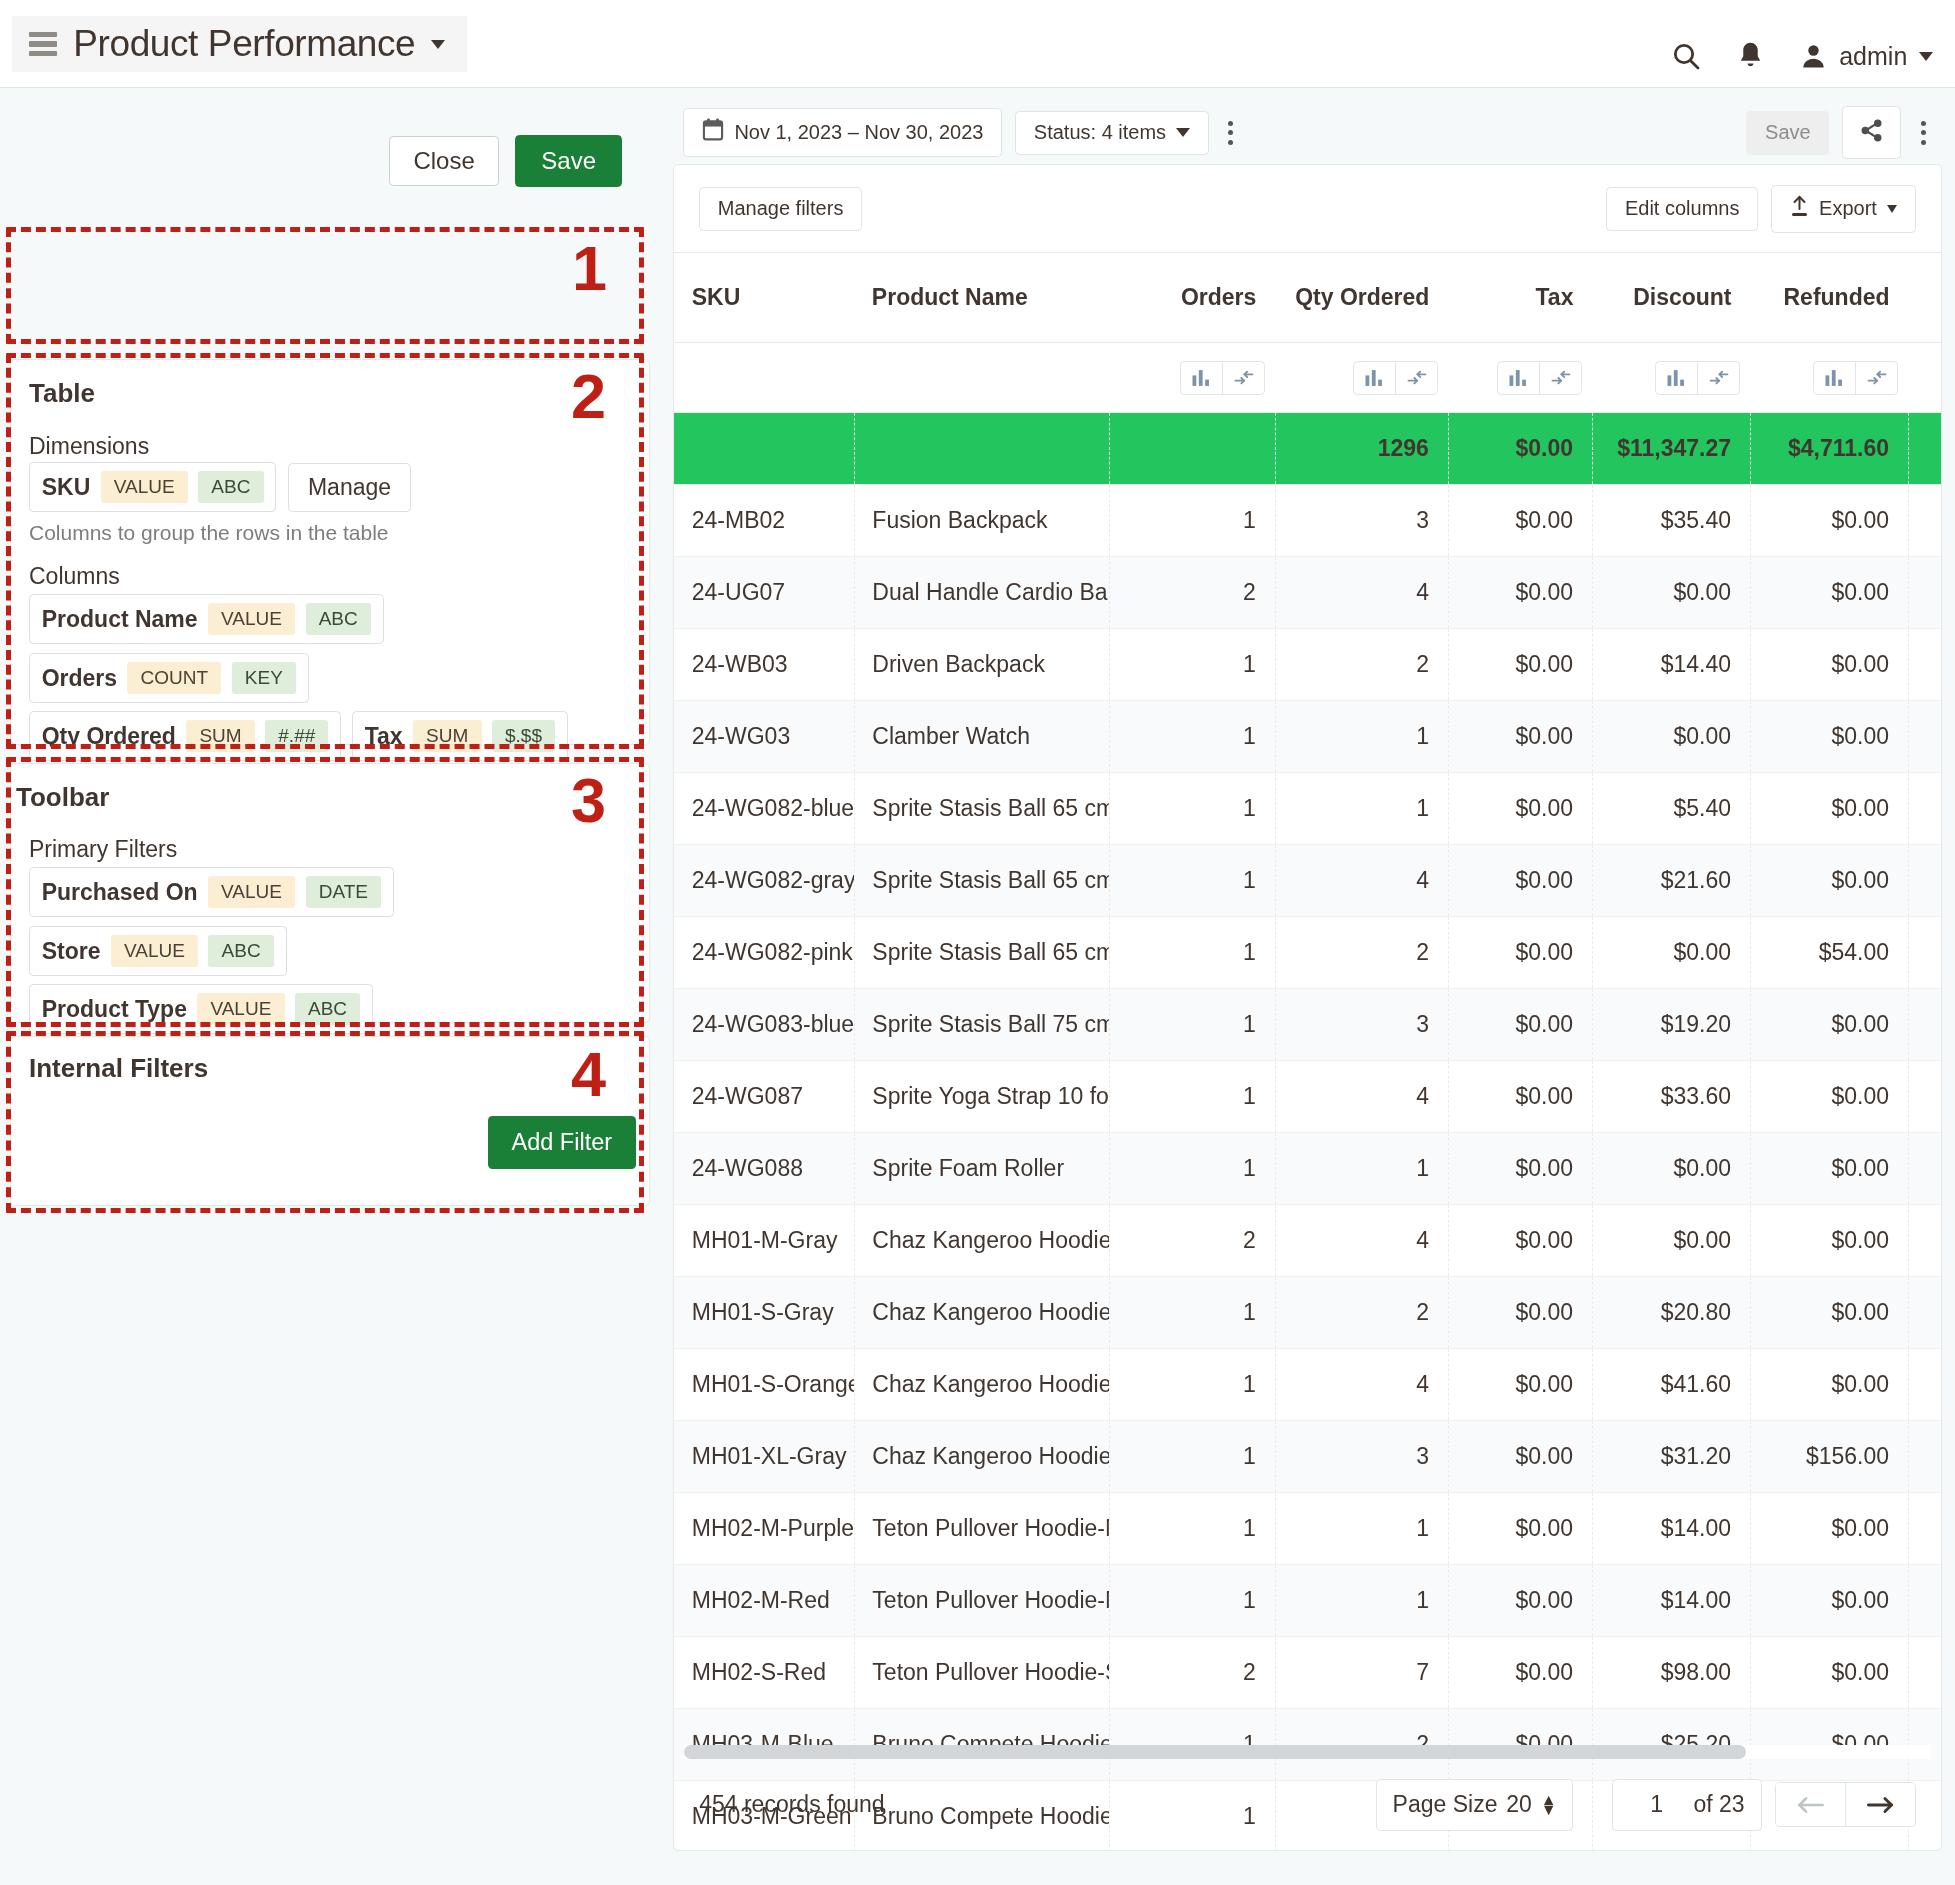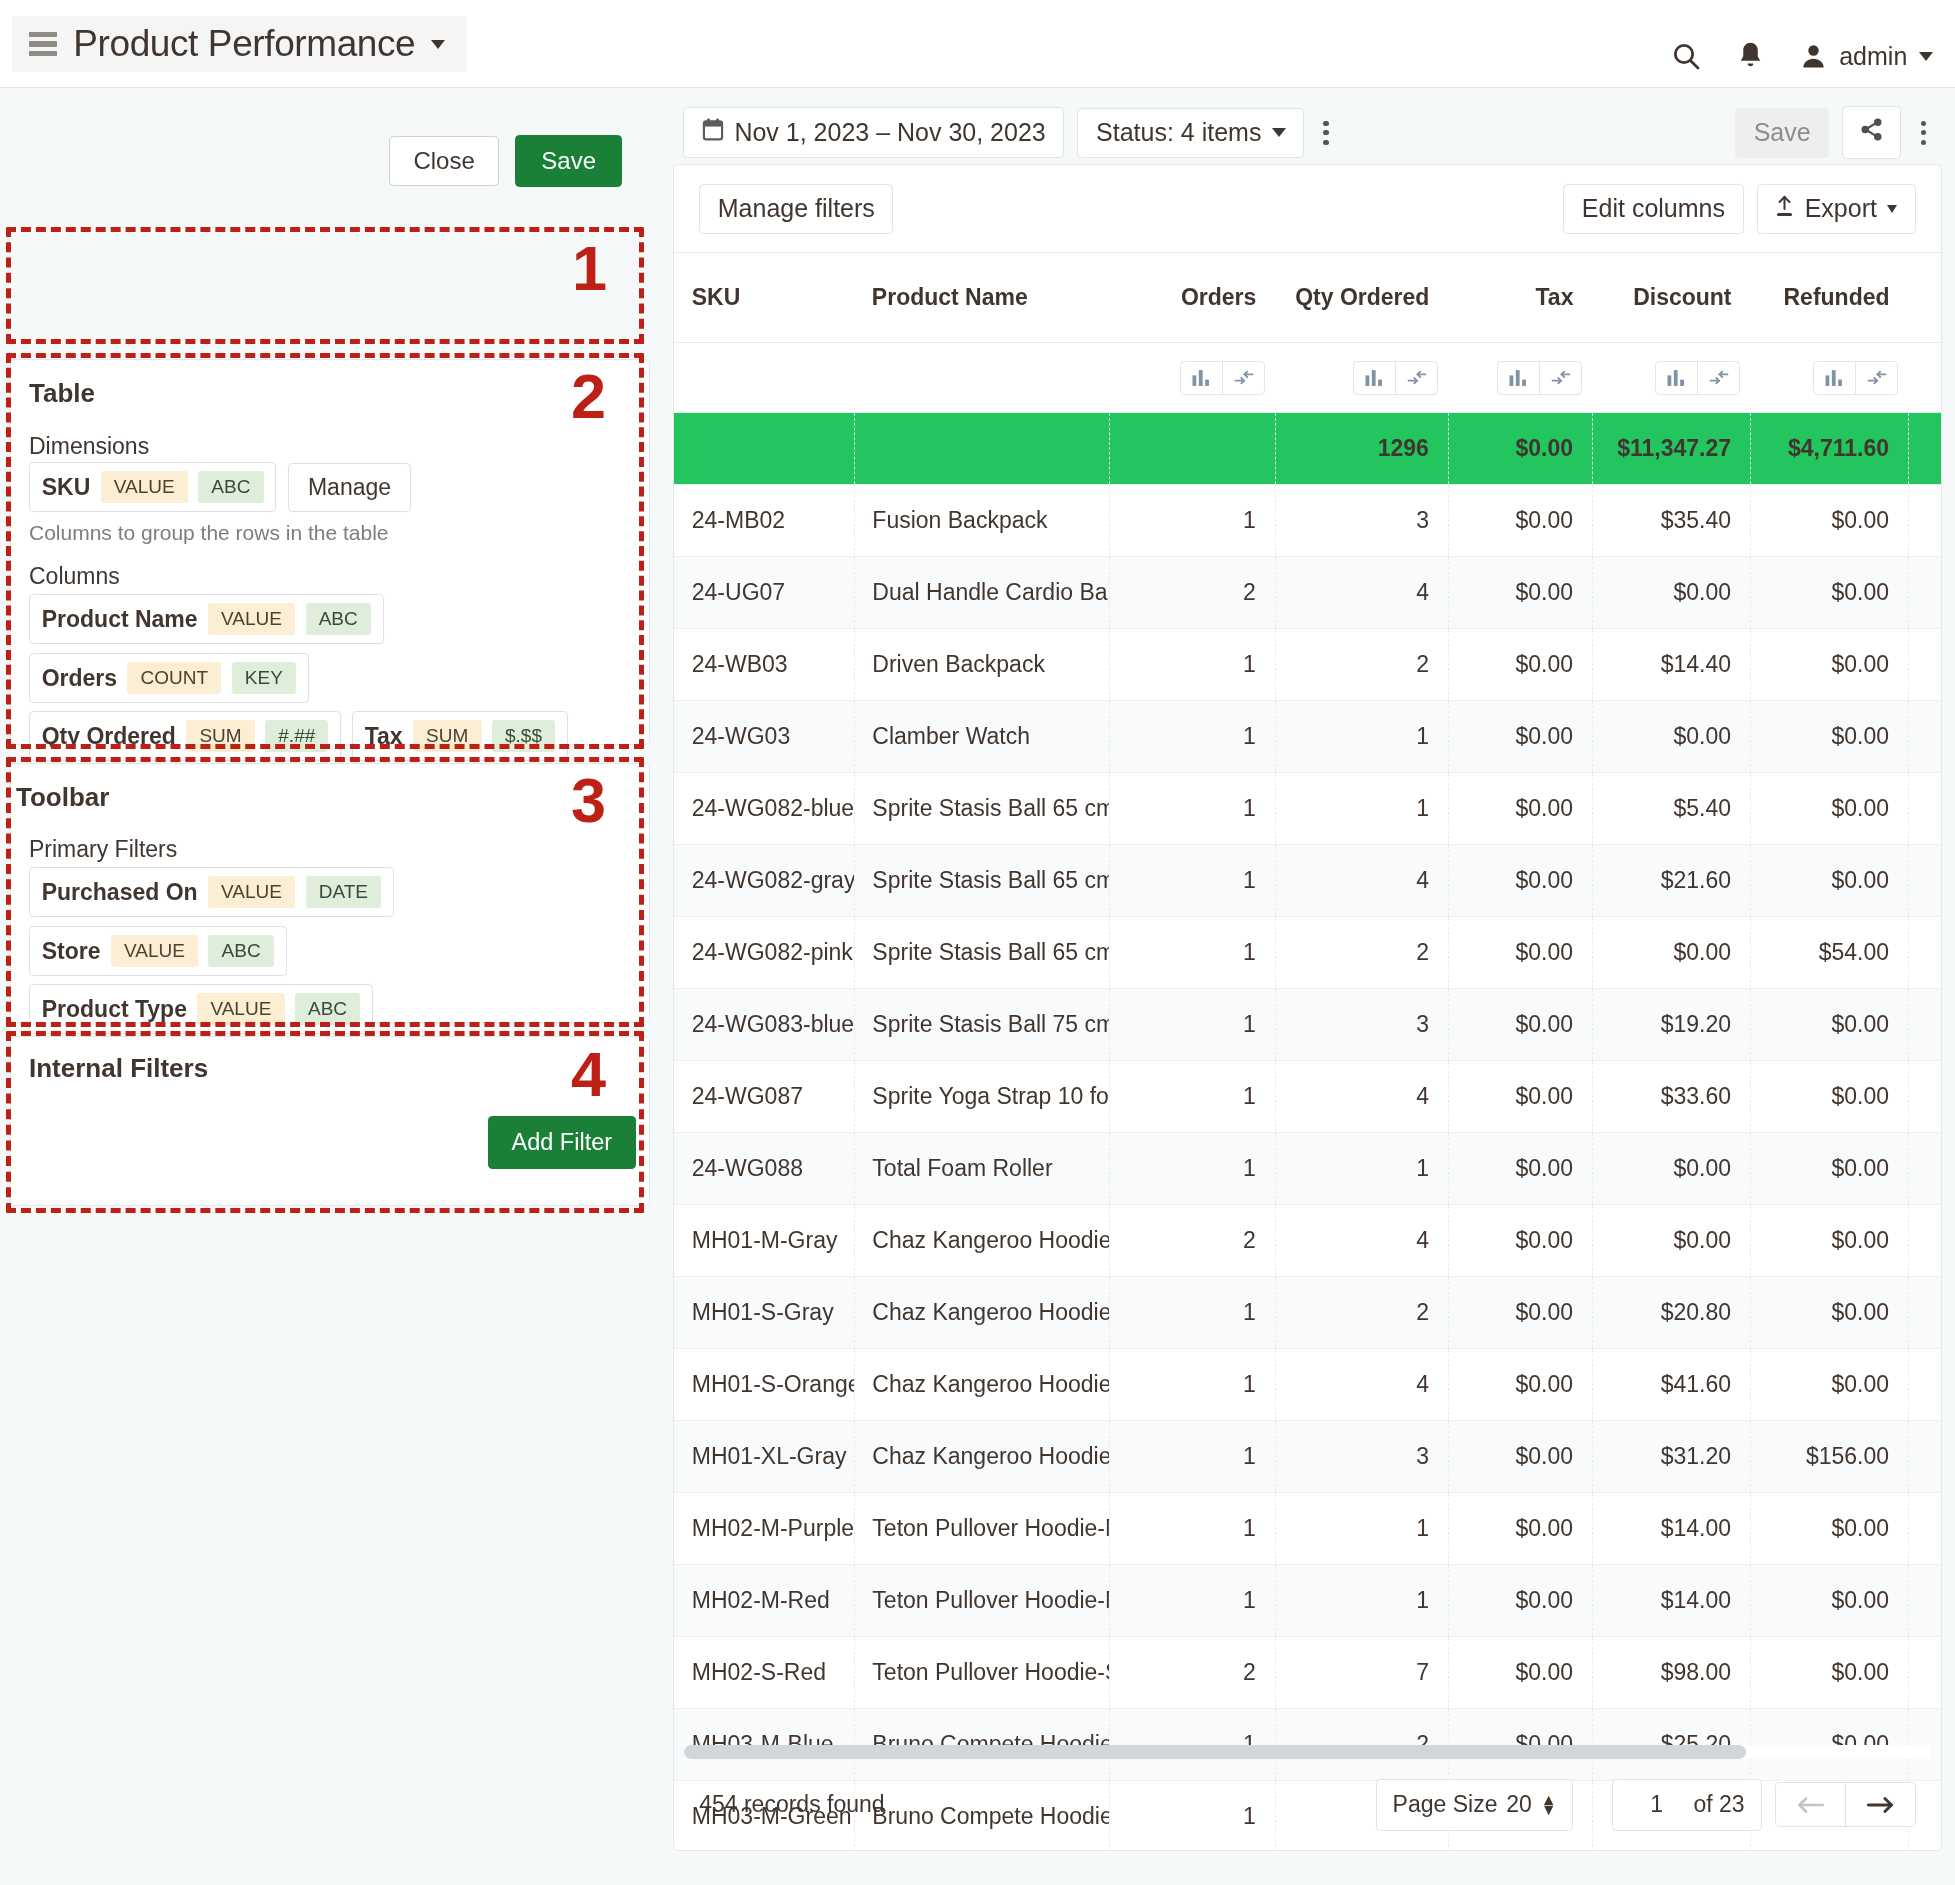--- a/index.html
+++ b/index.html
@@ -114,21 +114,21 @@
   #right-panel {
     position: absolute; left: 660px; top: 88px; width: 1295px; height: 1798px;
     background: #f6f9fa; padding: 13.2px 13.2px 0 13.2px;
   }
   #grid-toolbar {
     height: 63px; display: flex; align-items: center; gap: 13.2px;
     padding: 0 10.3px;
   }
   .tb-btn {
     background: #fff; border: 0.7px solid #e0e4e5; border-radius: 4.4px;
-    font-size: 25px; color: #41362f; padding: 9.5px 17.6px; cursor: pointer;
+    font-size: 20px; color: #41362f; padding: 9.5px 17.6px; cursor: pointer;
     display: inline-flex; align-items: center; gap: 10.3px;
     font-family: "Liberation Sans", sans-serif; white-space: nowrap;
   }
   .tb-btn.muted { color: #8c8c8c; background: #eeeeee; border-color: #eeeeee; }
   .kebab { display: flex; flex-direction: column; gap: 4.4px; cursor: pointer; padding: 5.9px; }
   .kebab i { width: 5.1px; height: 5.1px; border-radius: 50%; background: #555; display: block; }
   .spacer { flex: 1; }
 
   #grid-card {
     background: #fff; border: 0.7px solid #e3e8e9; border-radius: 5.1px;
@@ -625,21 +625,21 @@
             <td class="left clip">Sprite Yoga Strap 10 foot</td>
             <td class="clip">1</td>
             <td class="clip">4</td>
             <td class="clip">$0.00</td>
             <td class="clip">$33.60</td>
             <td class="clip">$0.00</td>
             <td class="clip">12.00</td>
           </tr>
           <tr class="data-row">
             <td class="left clip">24-WG088</td>
-            <td class="left clip">Total Foam Roller</td>
+            <td class="left clip">Sprite Foam Roller</td>
             <td class="clip">1</td>
             <td class="clip">1</td>
             <td class="clip">$0.00</td>
             <td class="clip">$0.00</td>
             <td class="clip">$0.00</td>
             <td class="clip">37.00</td>
           </tr>
           <tr class="data-row">
             <td class="left clip">MH01-M-Gray</td>
             <td class="left clip">Chaz Kangeroo Hoodie-M-</td>

